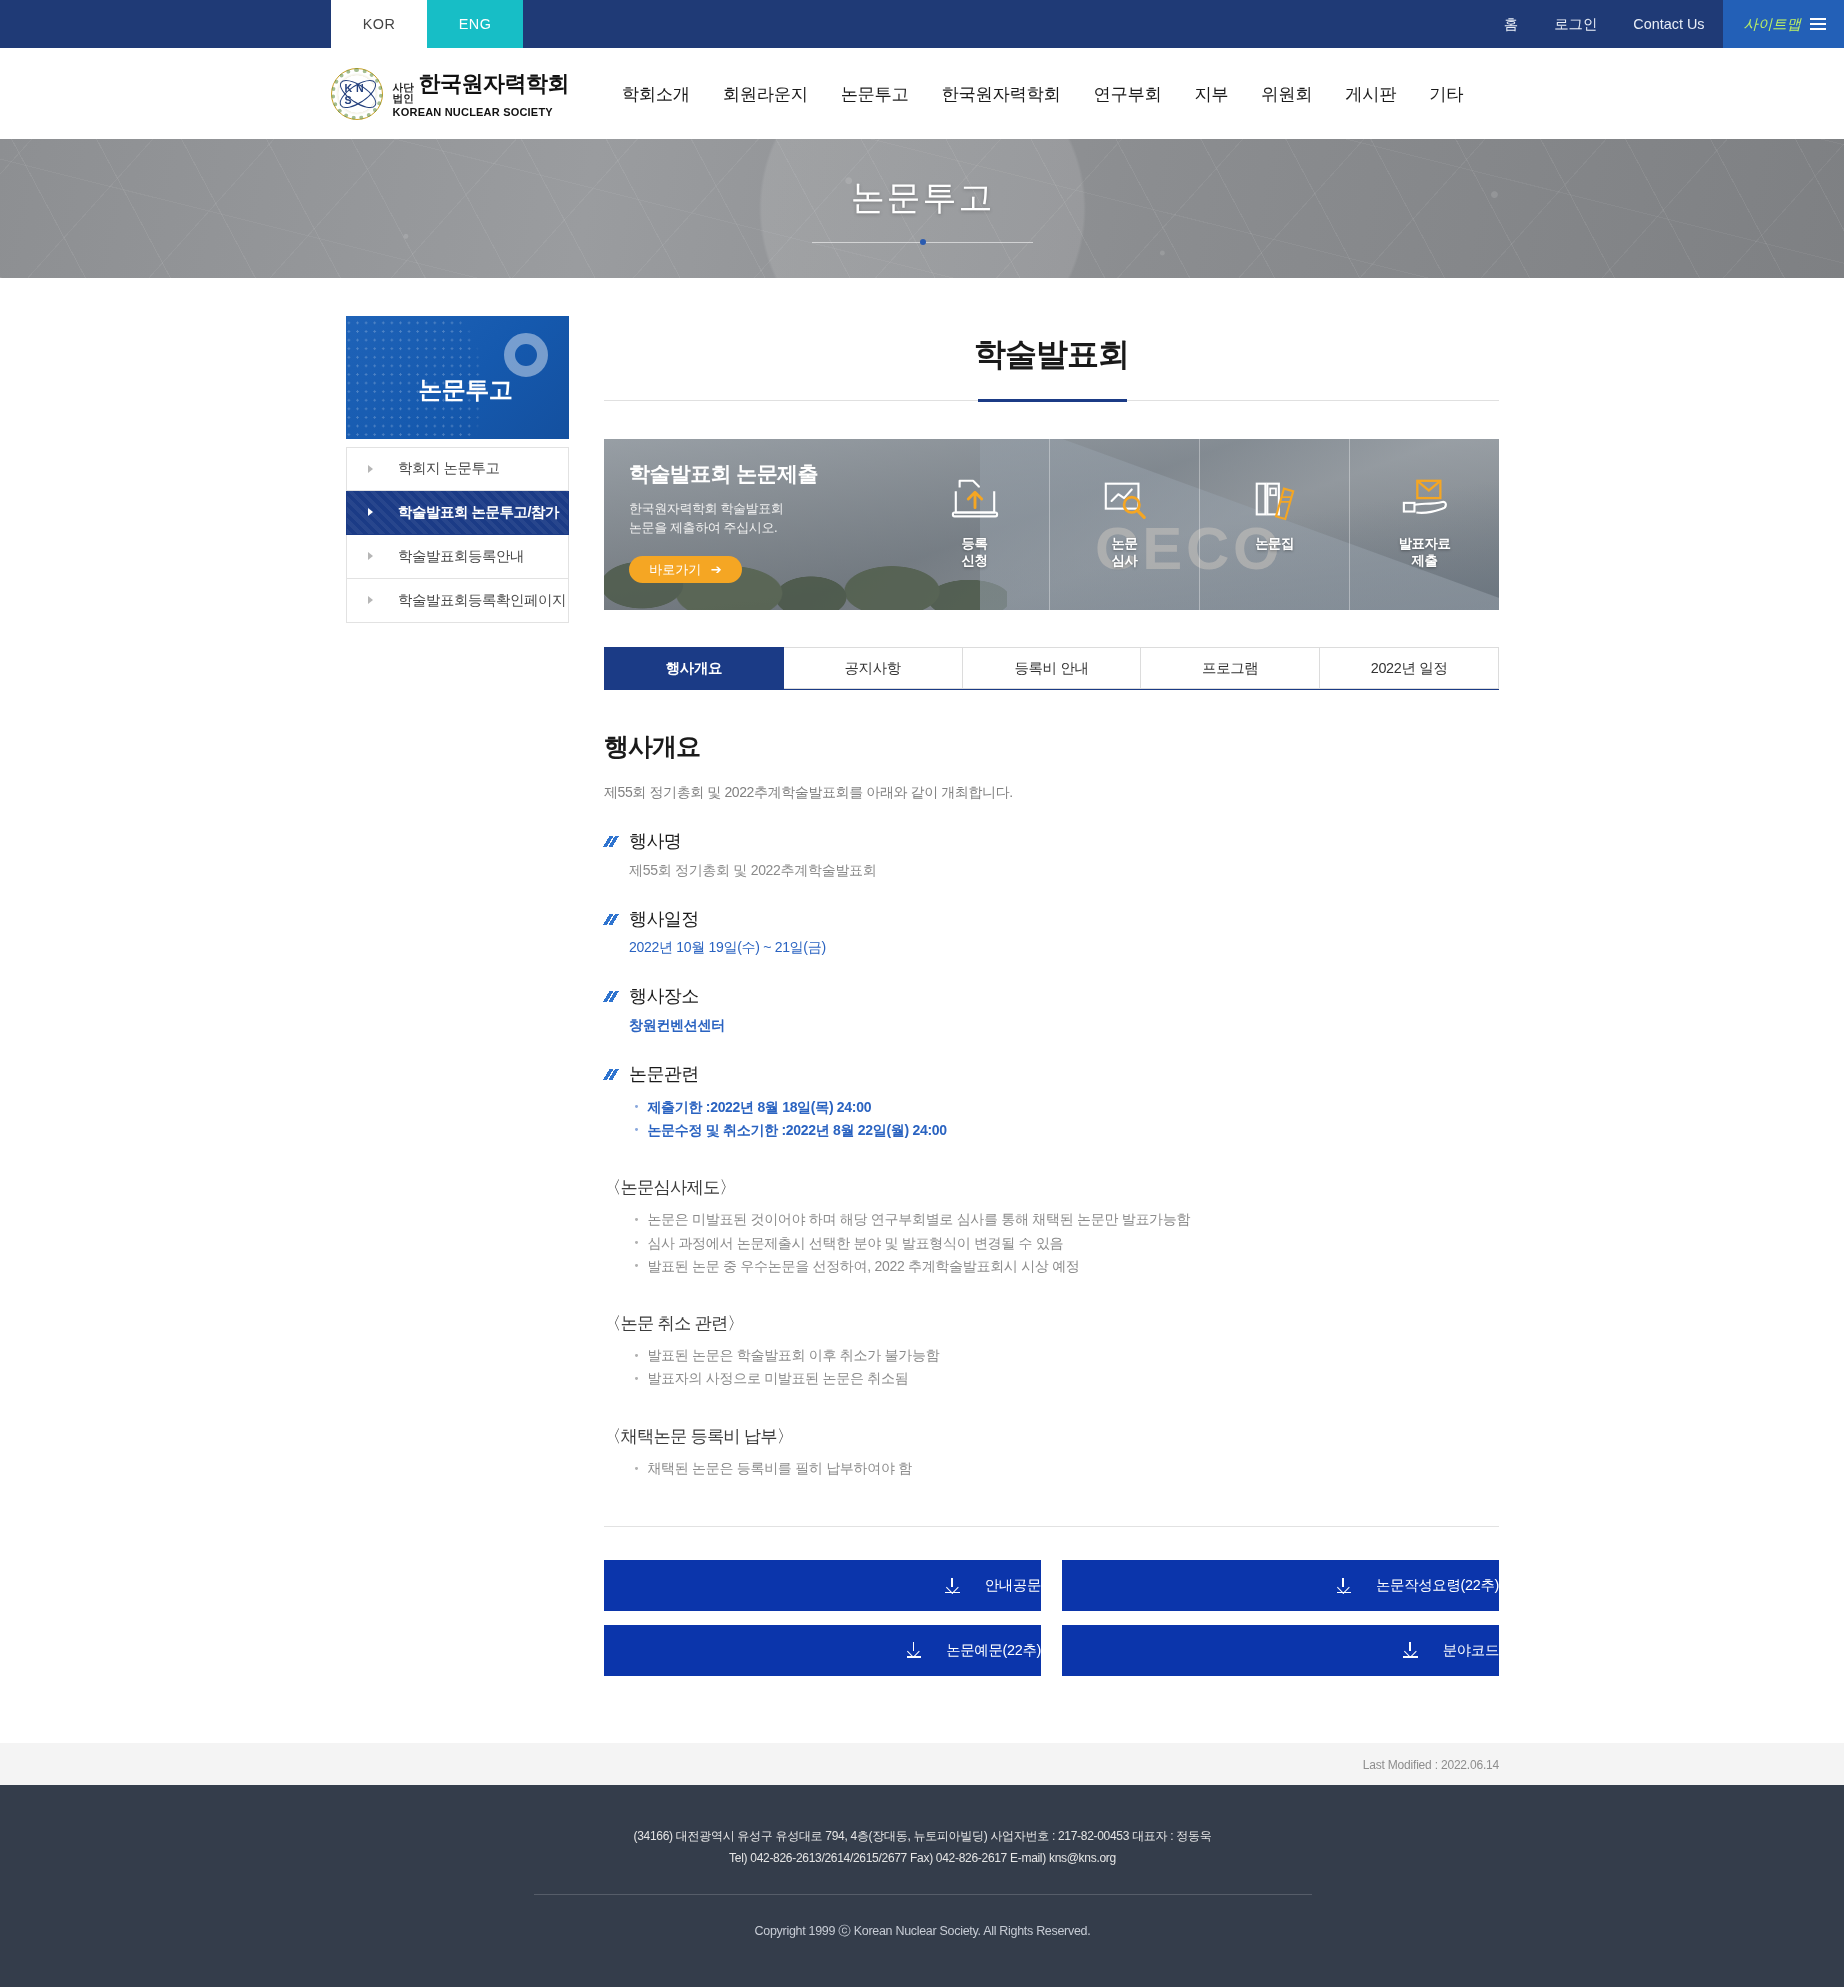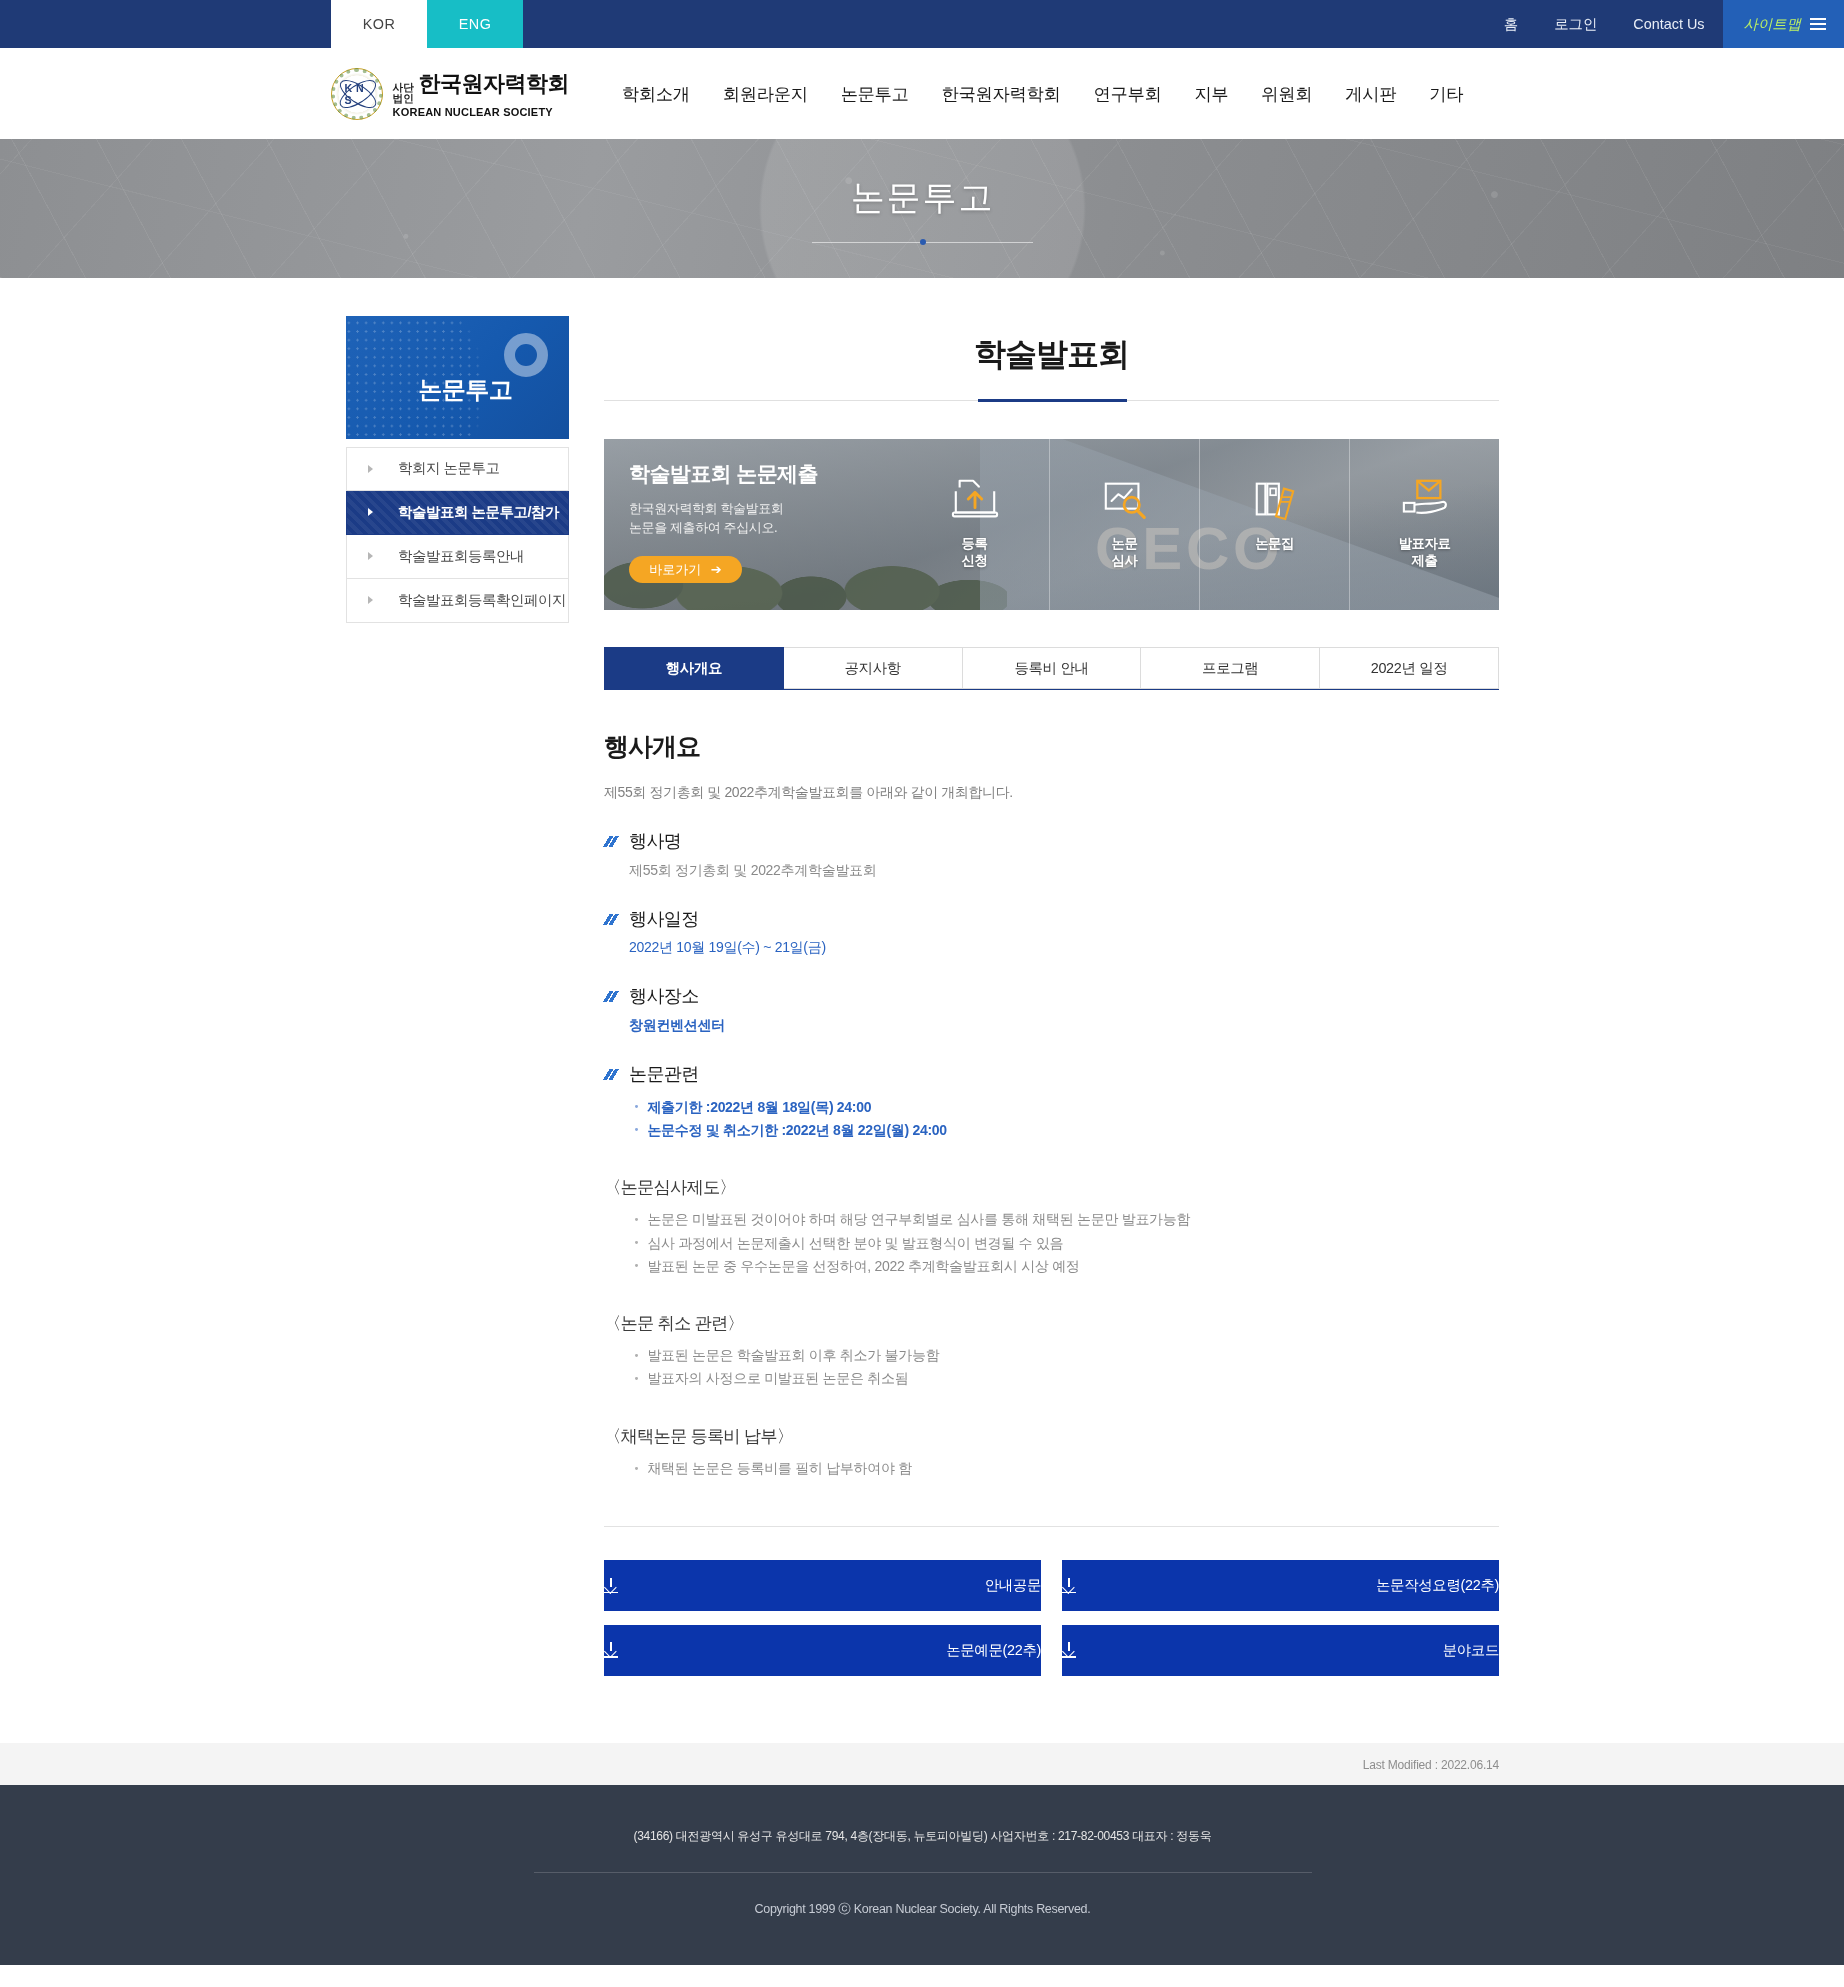--- a/index.html
+++ b/index.html
@@ -373,21 +373,21 @@
   .hr-line { margin-top: 46px; height: 1px; background: #e2e2e2; }
 
   
   .dl-grid {
     margin-top: 33px;
     display: grid; grid-template-columns: 1fr 1fr;
     gap: 13.4px 21px;
   }
   .dl-btn {
     height: 51px; background: #0b35ab;
-    display: flex; align-items: center; justify-content: space-between; gap: 25px;
+    display: flex; align-items: center; justify-content: flex-end; gap: 25px;
     color: #fff; font-size: 14.4px; cursor: pointer; letter-spacing: -0.3px;
   }
   .dl-ico {
     width: 14.4px; height: 15.4px; position: relative; flex: 0 0 14.4px;
   }
   .dl-ico::before {
     content: ""; position: absolute; left: 5.8px; top: 0;
     width: 1.9px; height: 8.6px; background: #fff;
   }
   .dl-ico::after {
@@ -713,16 +713,17 @@
 </div>
 
 <div class="lastmod-wrap">
   <div class="lastmod-inner">
     <span class="lastmod">Last Modified : 2022.06.14</span>
   </div>
 </div>
 
 <footer class="footer">
   <p>(34166) 대전광역시 유성구 유성대로 794, 4층(장대동, 뉴토피아빌딩) 사업자번호 : 217-82-00453 대표자 : 정동욱</p>
+  <p>Tel) 042-826-2613/2614/2615/2677 Fax) 042-826-2617 E-mail) kns@kns.org</p>
   <div class="divider"></div>
   <p class="copy">Copyright 1999 ⓒ Korean Nuclear Society. All Rights Reserved.</p>
 </footer>
 
 
 </body></html>

